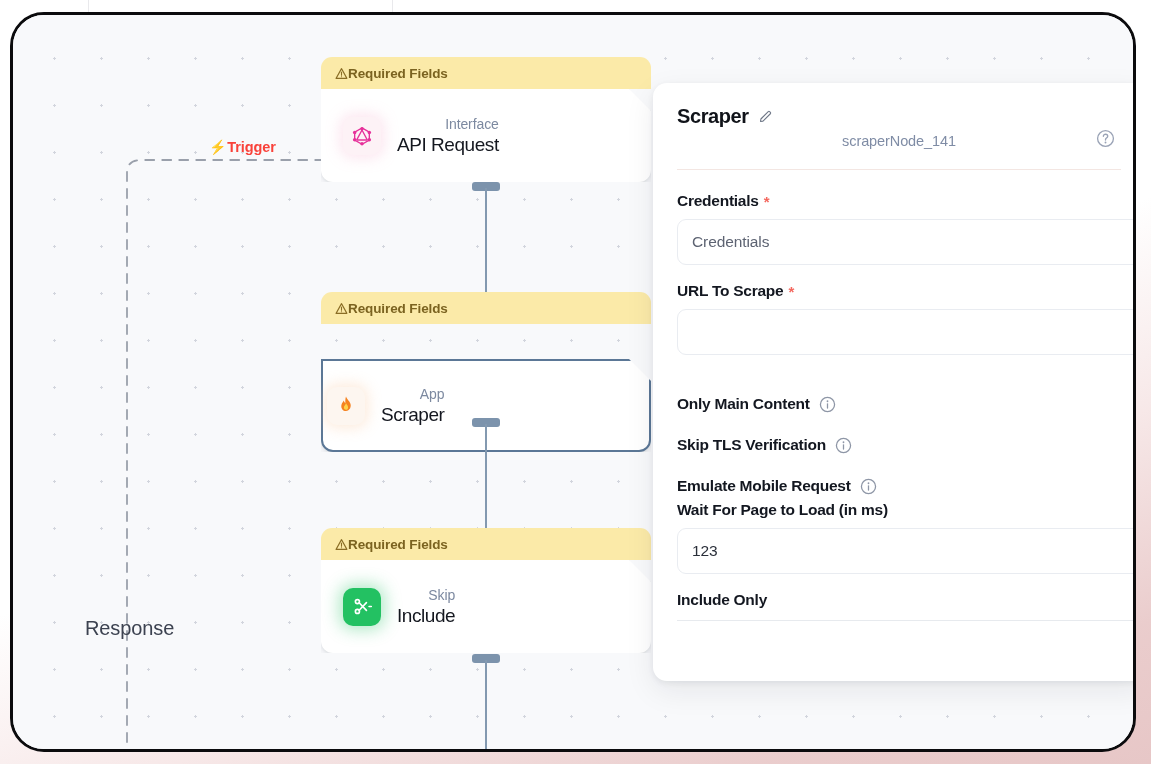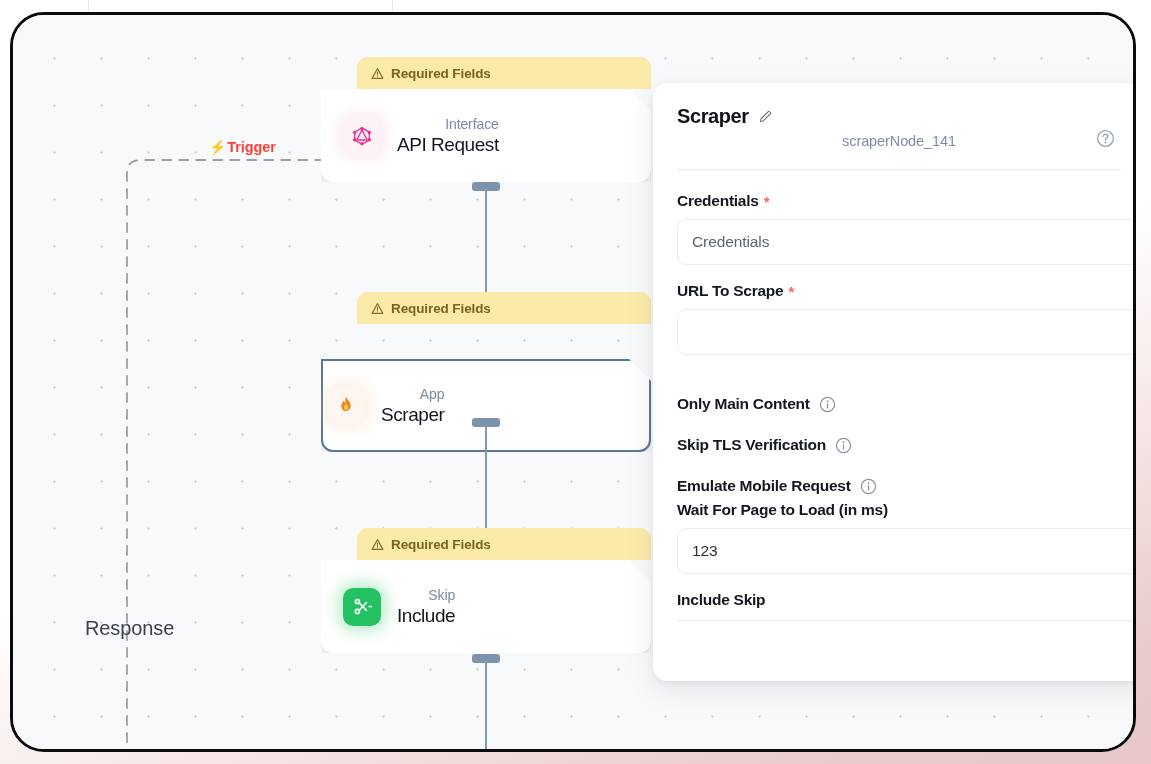--- a/index.html
+++ b/index.html
@@ -93,27 +93,25 @@
   .node {
     position: absolute;
     width: 330px;
   }
   .node-banner {
     height: 32px;
     background: #fbeaa8;
     border-radius: 11px 11px 0 0;
     display: flex;
     align-items: center;
-    gap: 7px;
     padding: 0 14px;
     font-size: 13.5px;
     font-weight: 600;
     color: #7b6320;
     letter-spacing: -0.1px;
-    margin-left: 36px;
   }
   .warn-ico { width: 13px; height: 13px; display:block; }
 
   .node-body {
     position: relative;
     height: 93px;
     background: #ffffff;
     border-radius: 0 0 12px 12px;
     box-shadow: 0 1px 3px rgba(22,28,45,0.09), 0 4px 12px rgba(22,28,45,0.06);
     display: flex;
@@ -468,20 +466,20 @@
 
       <div class="field">
         <div class="field-label">
           <span>Wait For Page to Load (in ms)</span>
         </div>
         <div class="field-input">123</div>
       </div>
 
       <div class="field" style="margin-bottom:0;">
         <div class="field-label" style="margin-bottom:0;">
-          <span>Include Skip</span>
+          <span>Include Only</span>
         </div>
         <div class="tags-underline"></div>
       </div>
 
     </div>
   </div>
 </div>
 
 </body></html>

